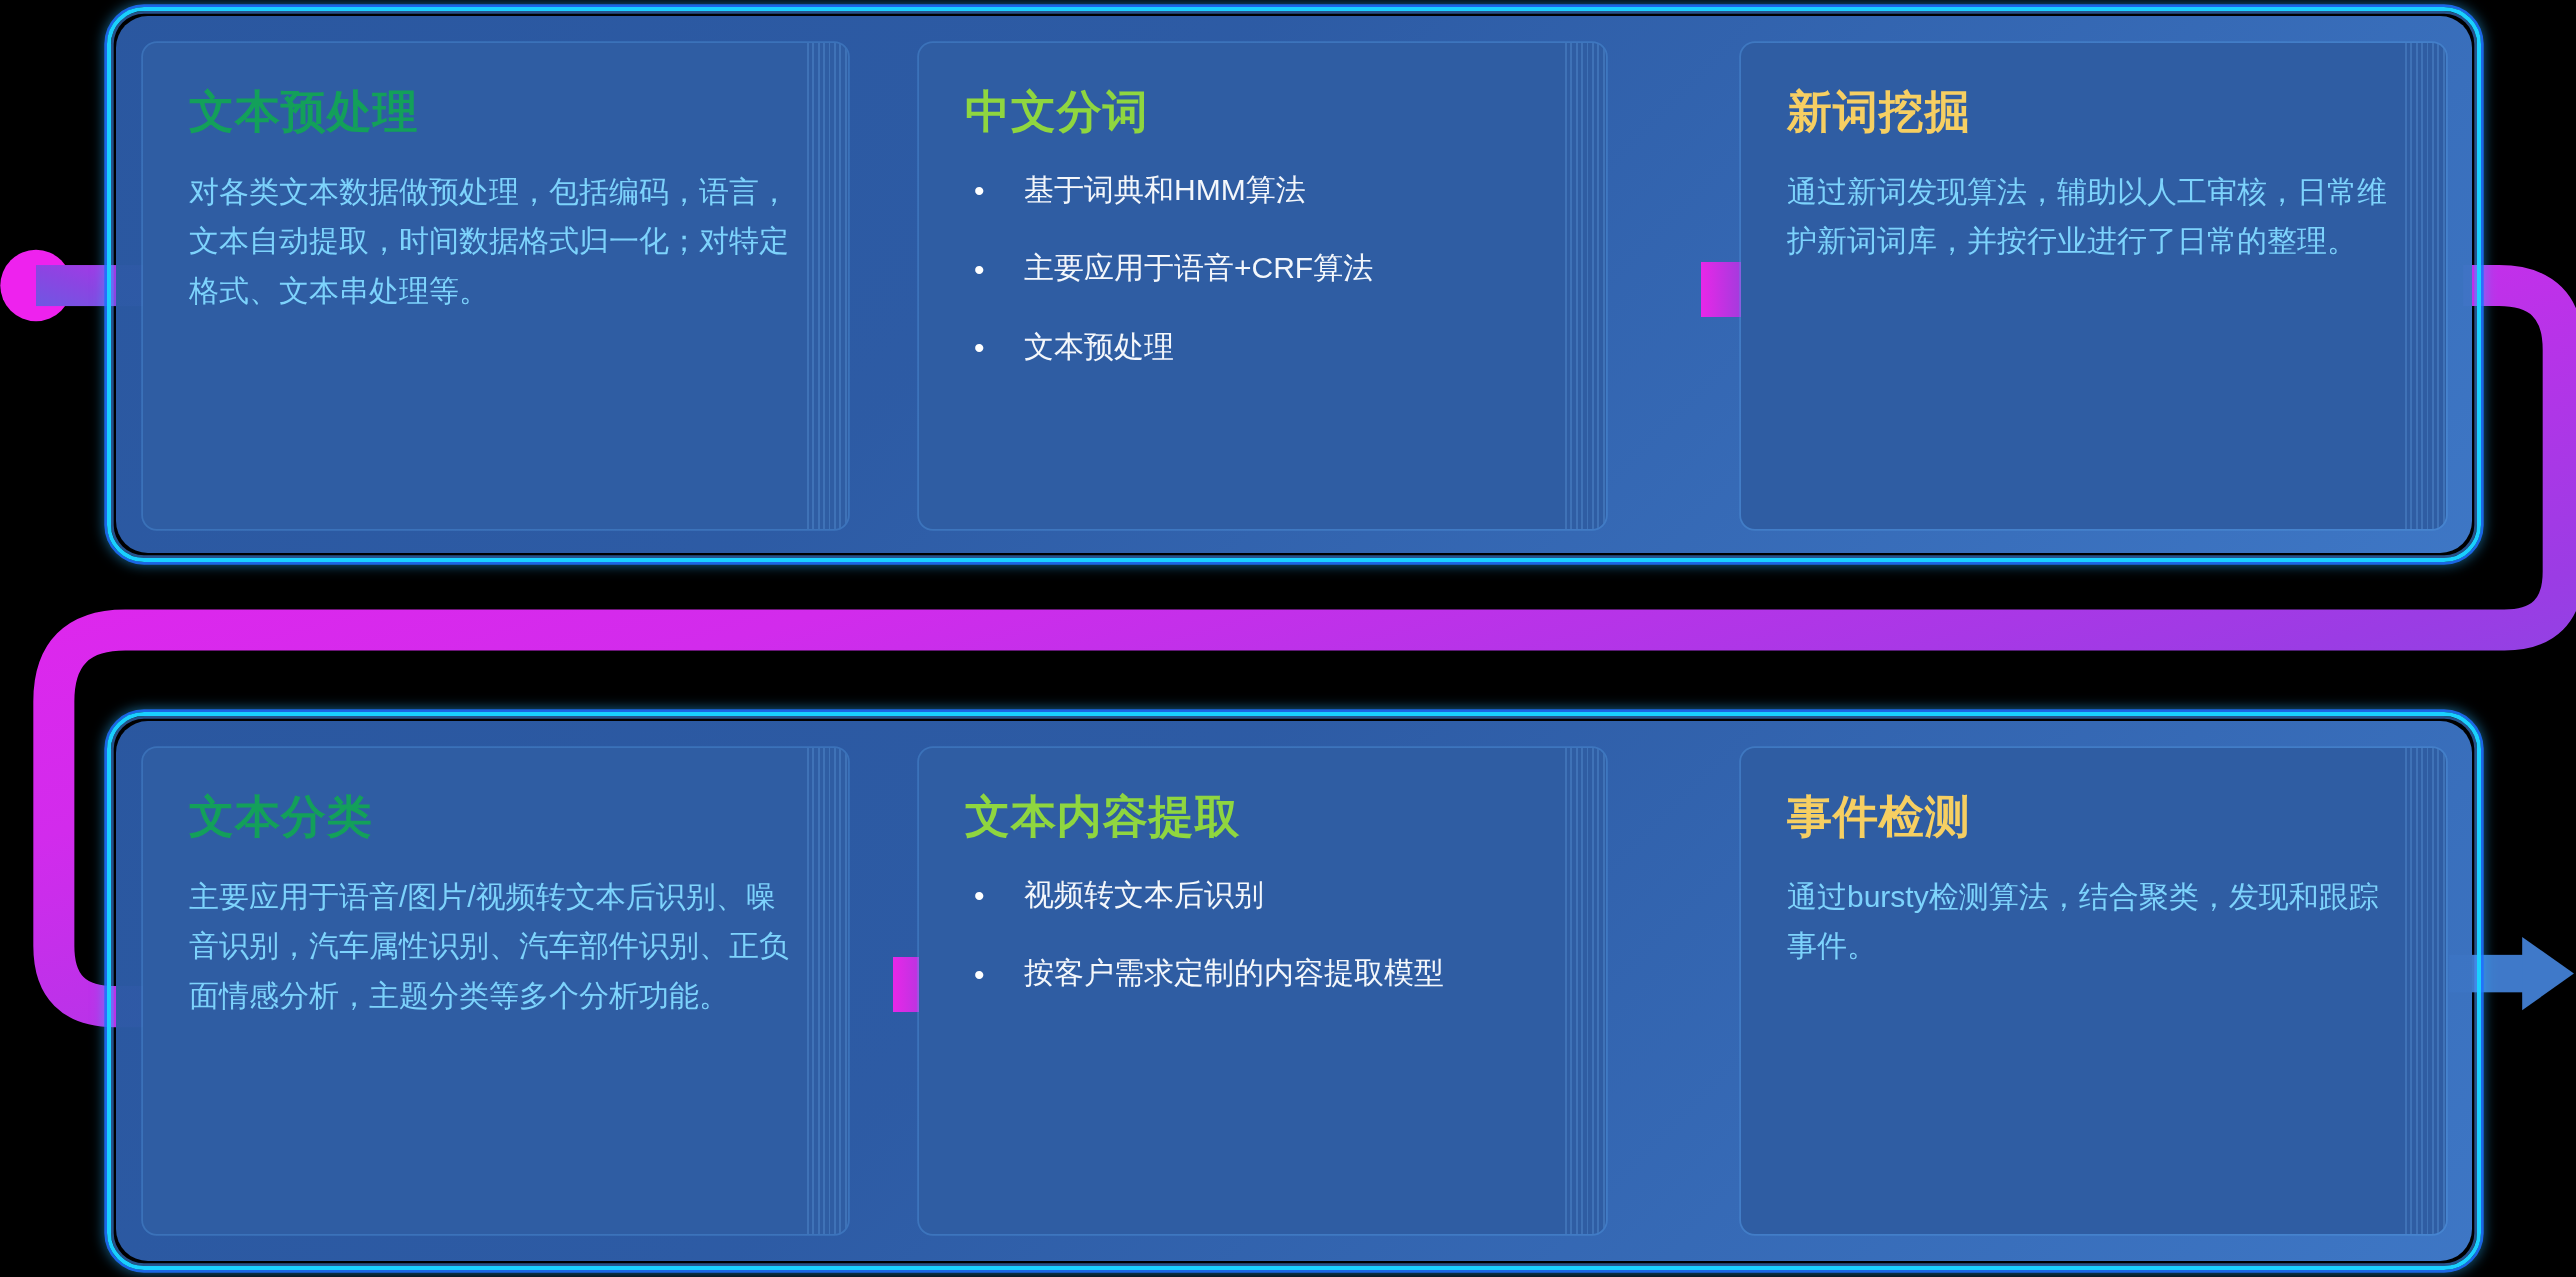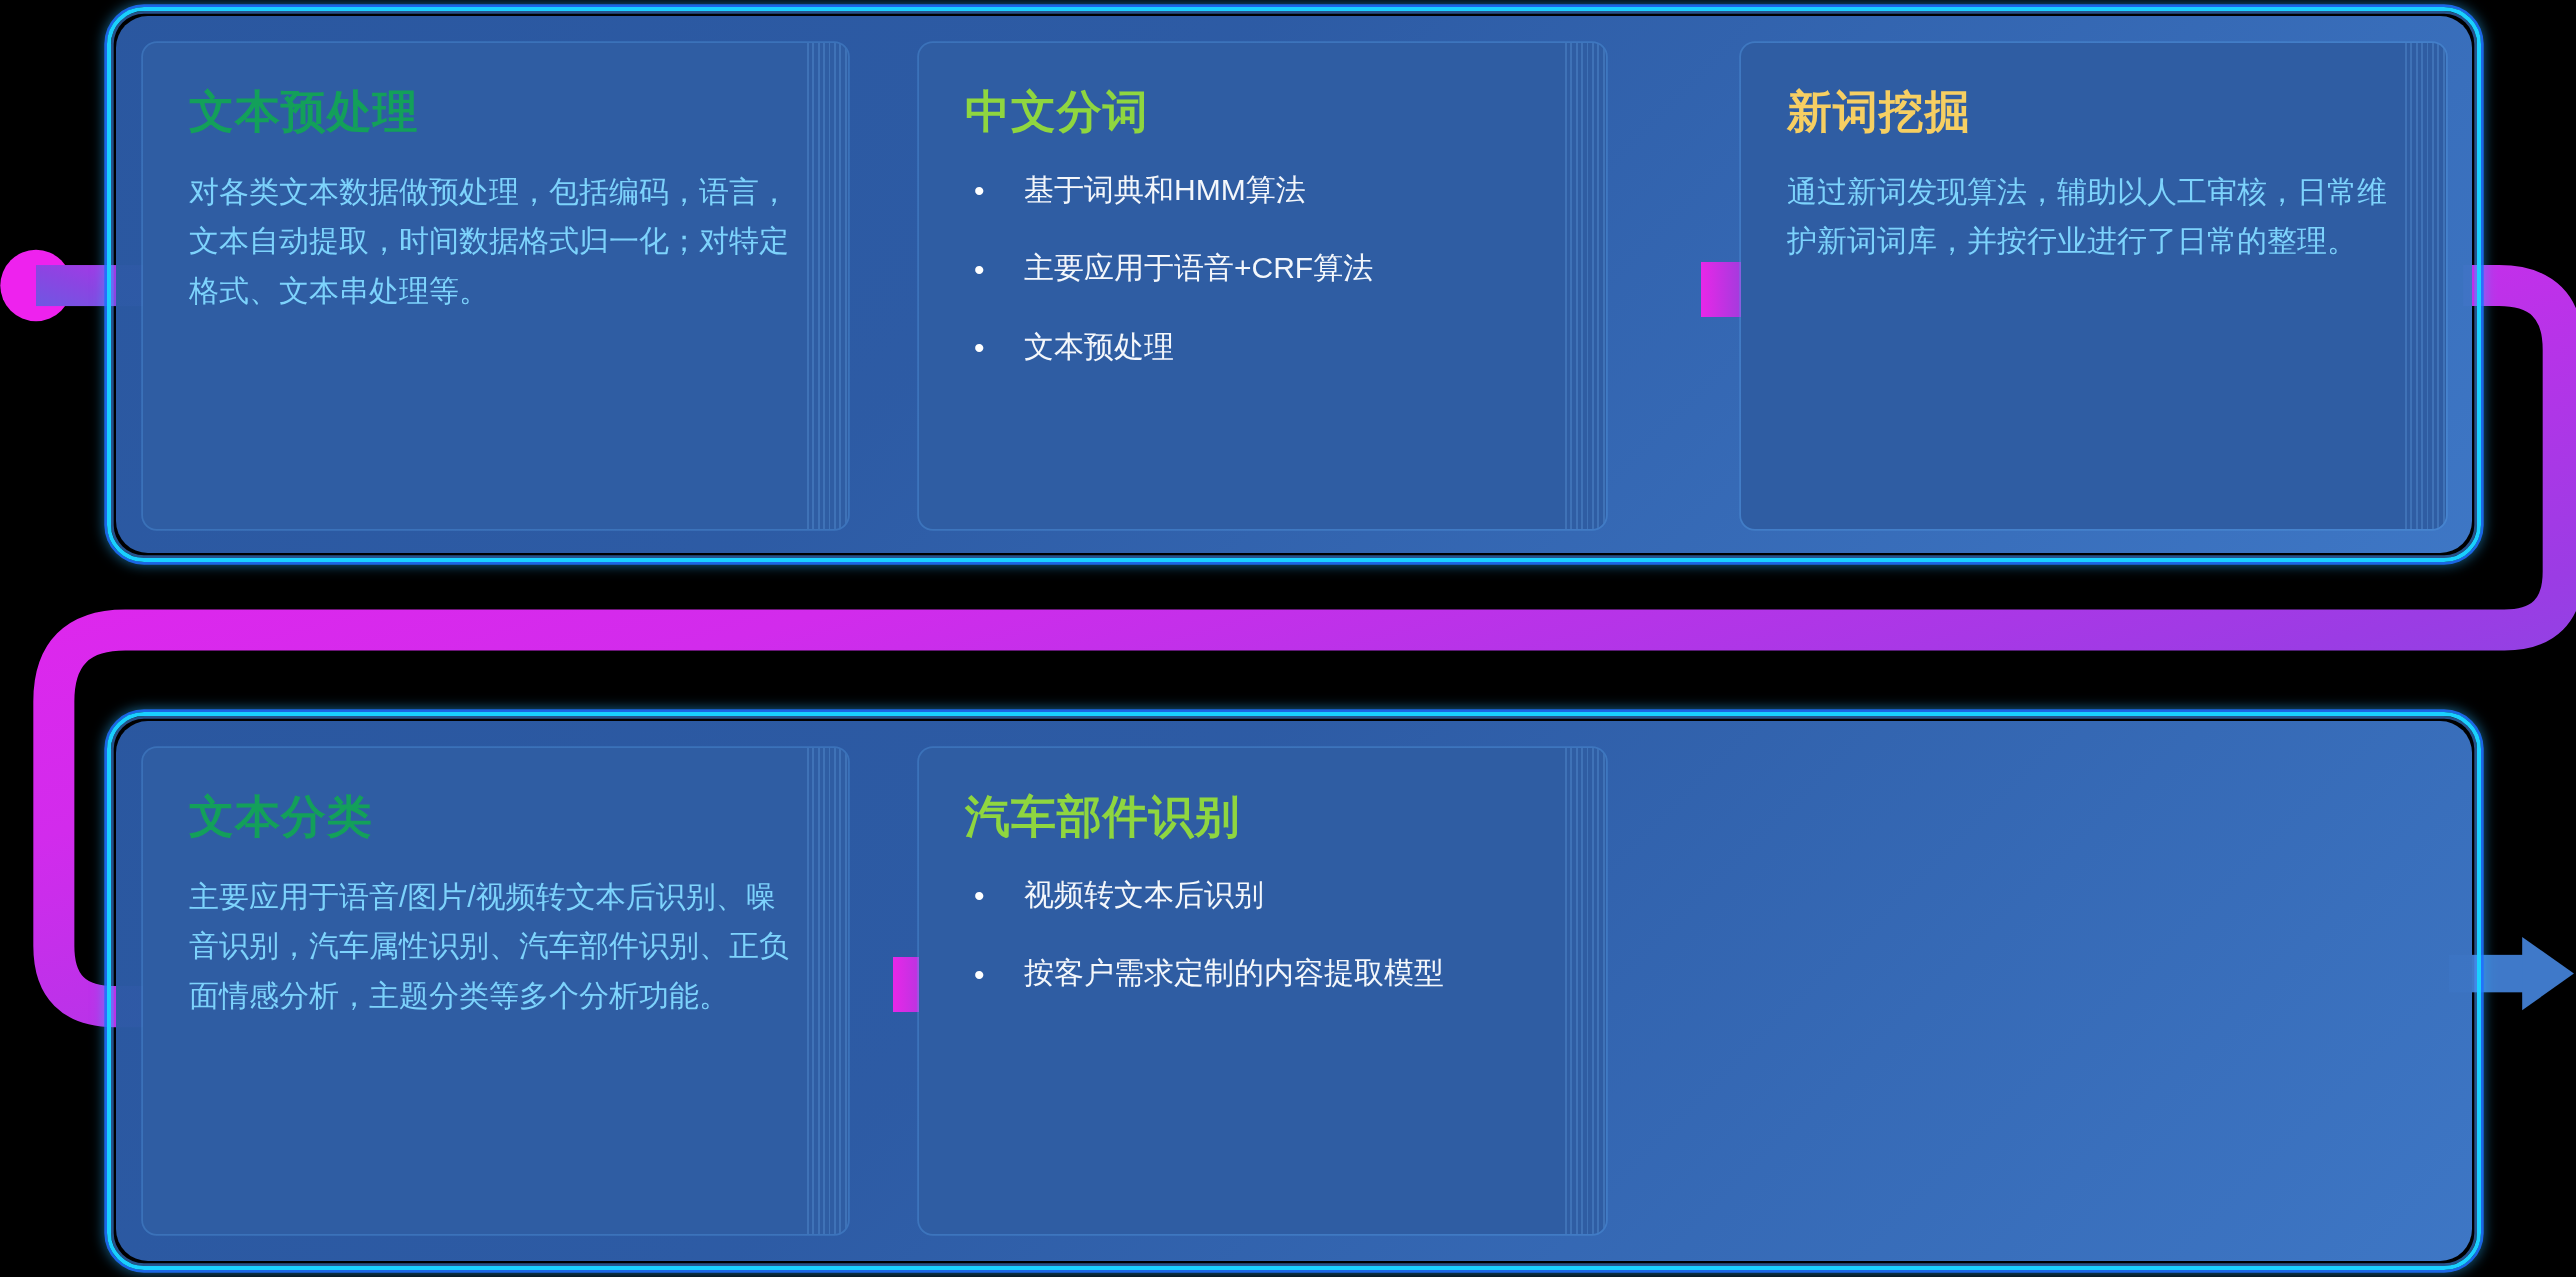--- a/index.html
+++ b/index.html
@@ -206,28 +206,32 @@
     <div class="card-title" style="color:#f6cf62">新词挖掘</div>
     <div class="card-body">通过新词发现算法，辅助以人工审核，日常维护新词词库，并按行业进行了日常的整理。</div>
   </div>
 
   <div class="card col1 row-bottom">
     <div class="card-title" style="color:#13a05a">文本分类</div>
     <div class="card-body">主要应用于语音/图片/视频转文本后识别、噪音识别，汽车属性识别、汽车部件识别、正负面情感分析，主题分类等多个分析功能。</div>
   </div>
 
   <div class="card col2 row-bottom">
-    <div class="card-title" style="color:#8fd63f">汽车部件识别</div>
+    <div class="card-title" style="color:#8fd63f">文本内容提取</div>
     <ul class="card-list">
       <li>
         <span class="bullet">•</span>
         <span>视频转文本后识别</span>
       </li>
       <li>
         <span class="bullet">•</span>
         <span>按客户需求定制的内容提取模型</span>
       </li>
     </ul>
   </div>
 
+  <div class="card col3 row-bottom">
+    <div class="card-title" style="color:#f6cf62">事件检测</div>
+    <div class="card-body">通过bursty检测算法，结合聚类，发现和跟踪事件。</div>
+  </div>
 
 </div>
 
 
 </body></html>

